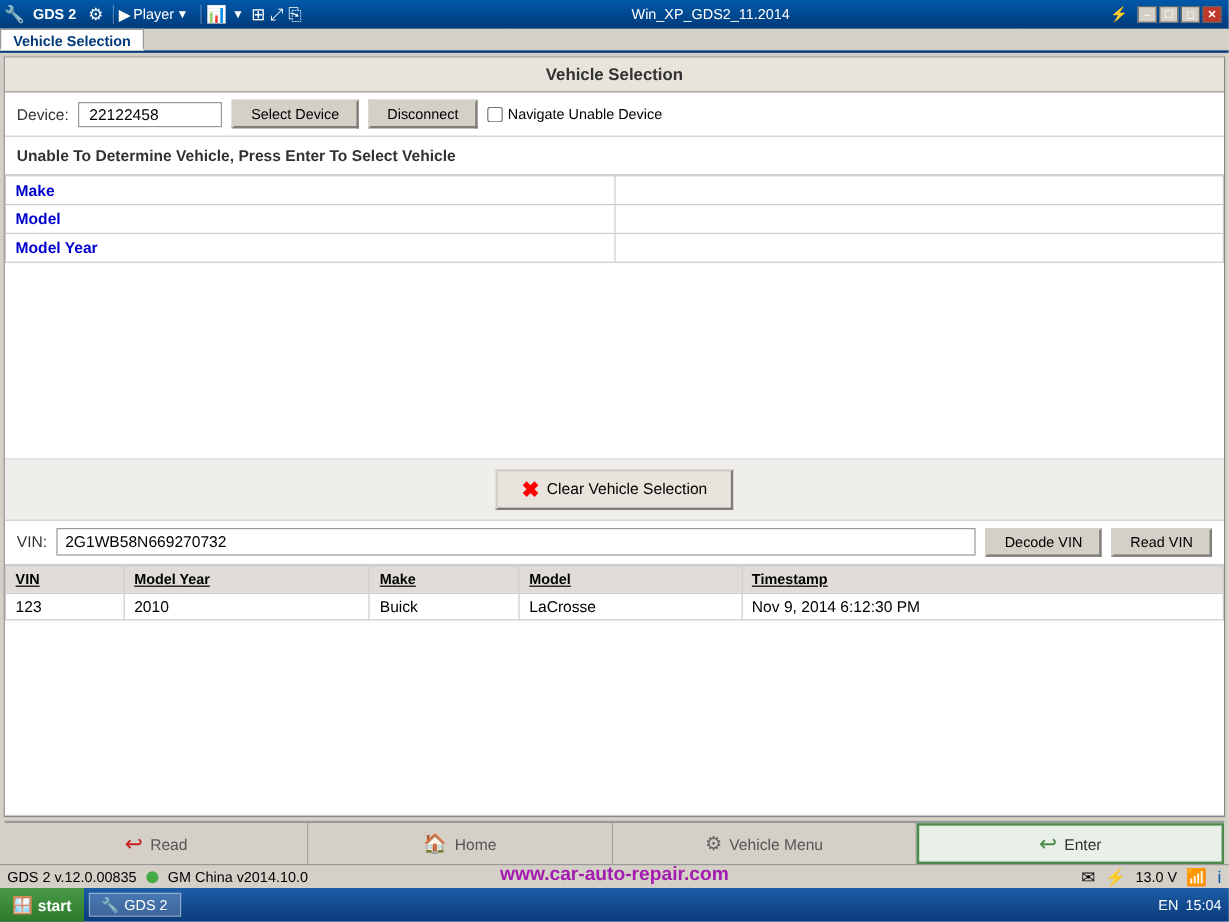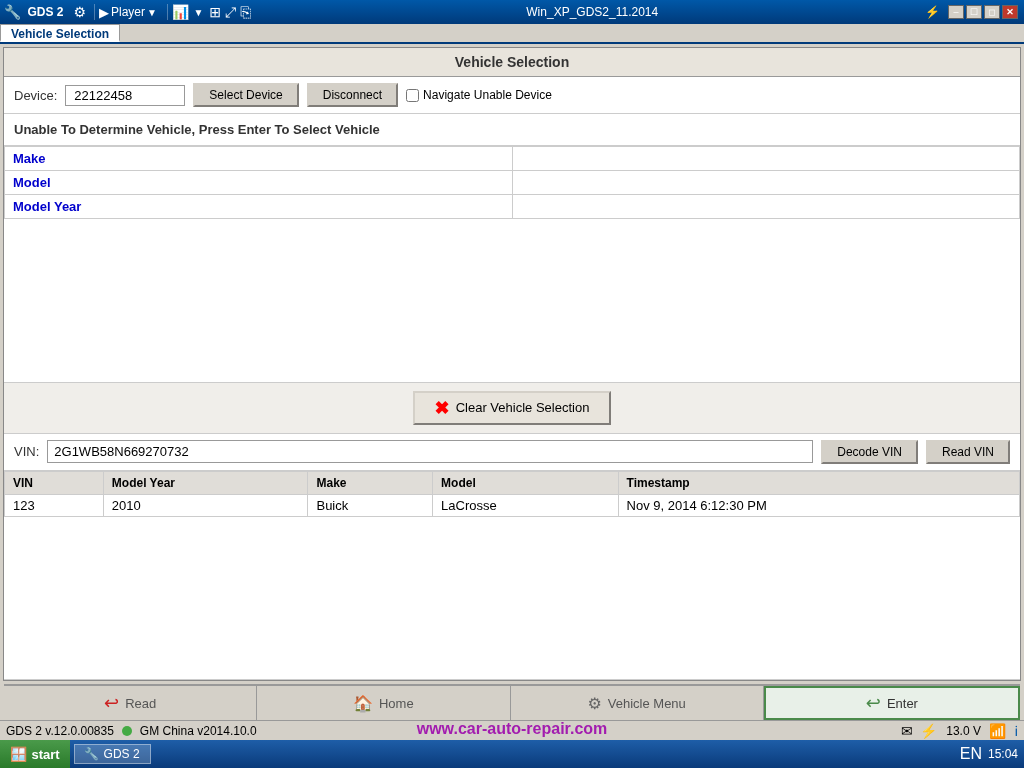--- a/index.html
+++ b/index.html
@@ -119,20 +119,21 @@
       border-collapse: collapse;
       flex-shrink: 0;
     }
     .vin-history-table th {
       background: #e0ddd8;
       border: 1px solid #ccc;
       padding: 4px 8px;
       font-size: 12px;
       font-weight: bold;
       text-align: left;
+      text-decoration: underline;
     }
     .vin-history-table td {
       border: 1px solid #ccc;
       padding: 3px 8px;
       font-size: 13px;
     }
 
     
     .bottom-nav {
       display: flex;
@@ -439,18 +440,18 @@
     <span style="font-size:14px;">🪟</span>
     <span>start</span>
   </button>
   <div class="taskbar-items">
     <div class="taskbar-item">
       <span style="font-size:12px;">🔧</span>
       <span>GDS 2</span>
     </div>
   </div>
   <div class="taskbar-right">
-    <span style="font-size:16px;">EN</span>
+    <span style="font-size:12px;">EN</span>
     <span style="font-size:12px;">15:04</span>
   </div>
 </div>
 
 <div class="watermark">www.car-auto-repair.com</div>
 
 </body></html>

